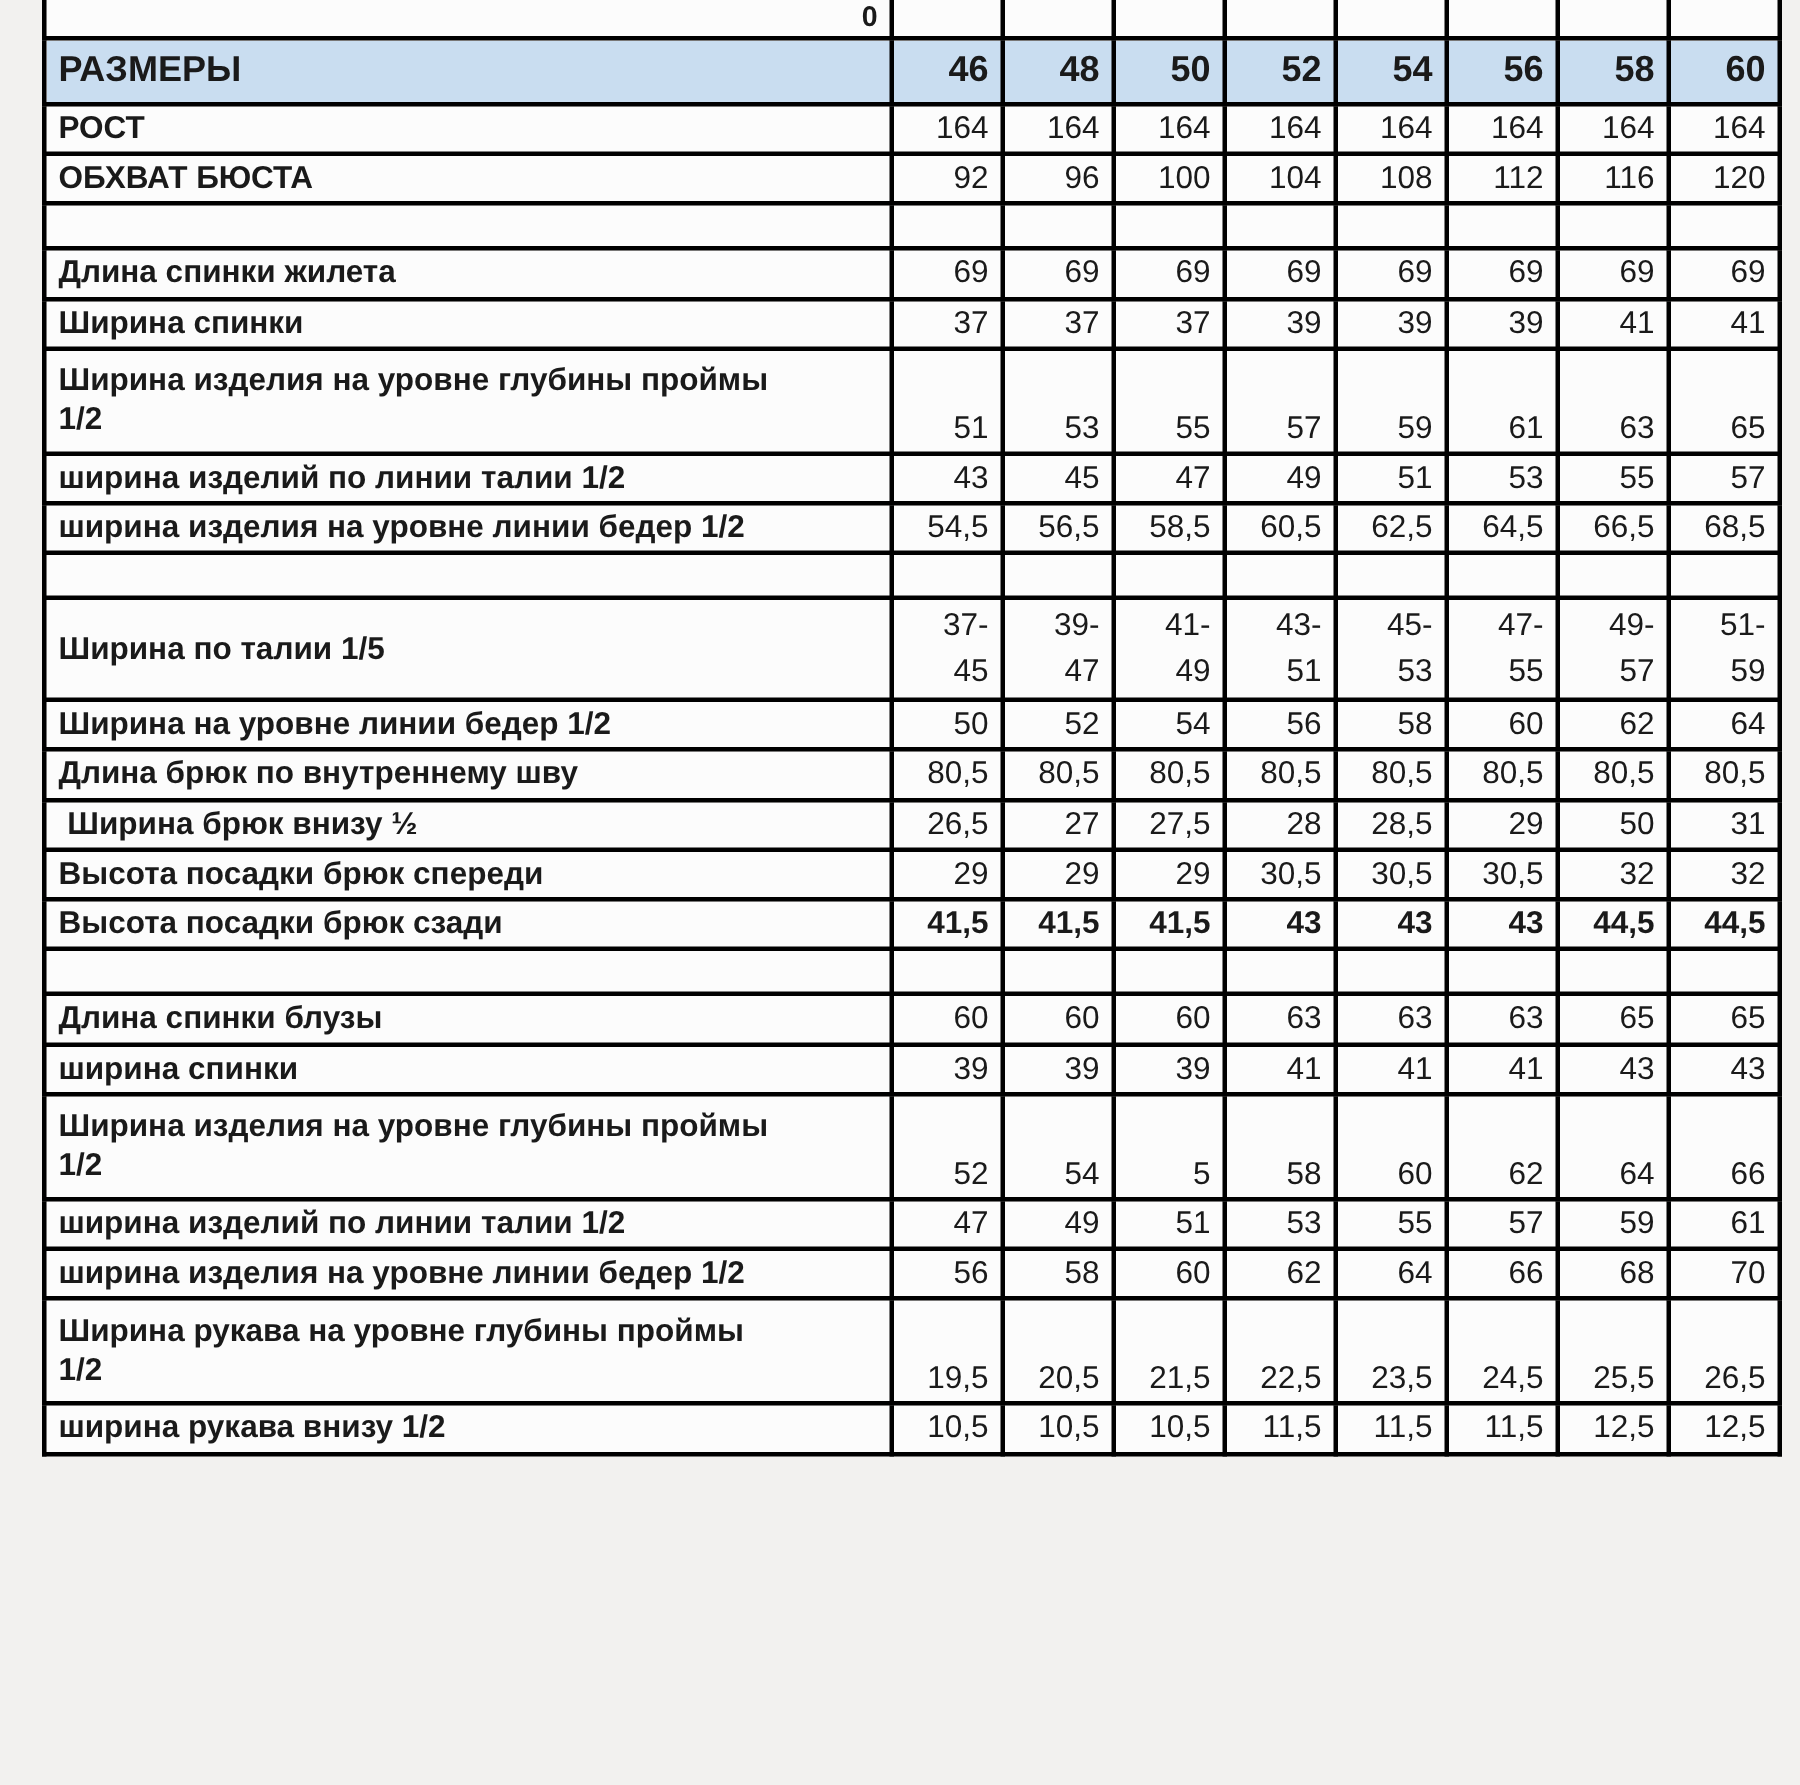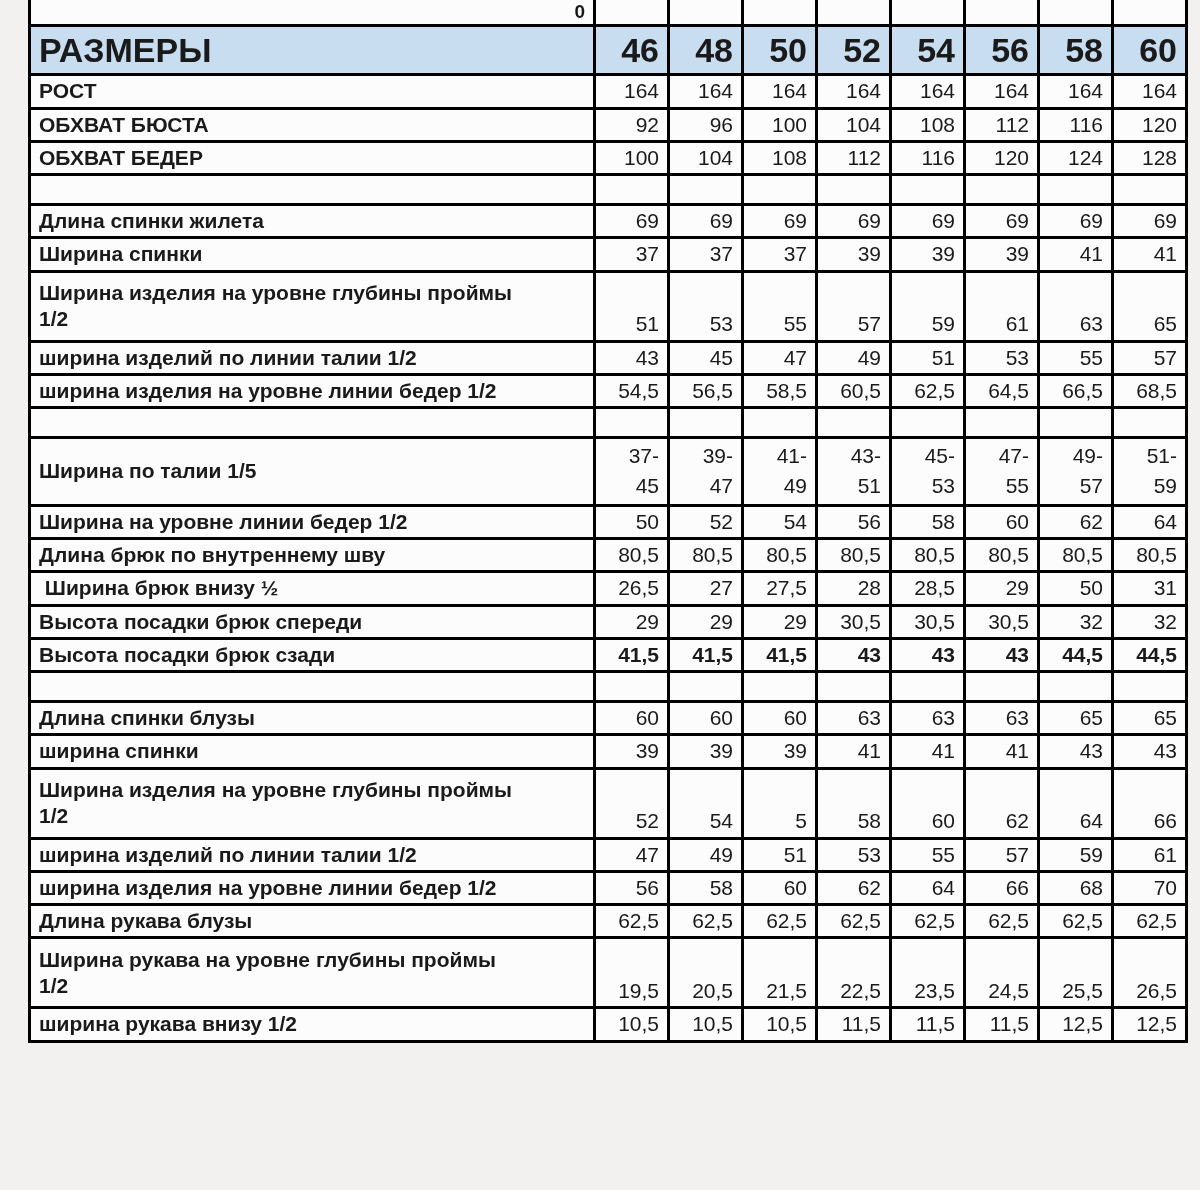--- a/index.html
+++ b/index.html
@@ -41,21 +41,21 @@
   }
   td.val{
     width:74px;
     text-align:right;
   }
   tr.strip td{height:24px;font-weight:bold;font-size:19px;padding-top:0;padding-bottom:0;border-top:none;}
   tr.strip td.label{text-align:right;}
   tr.header td{
     background:var(--header-bg);
     font-weight:bold;
-    font-size:34px;
+    font-size:24px;
     height:44px;
   }
   tr.data td{height:33px;}
   tr.empty td{height:30px;}
   tr.tall td{height:70px;margin-top:29px;}
   tr.tall td.val{vertical-align:bottom;}
   tr.range td{height:66px;}
   tr.range td.val{
     text-align:right;
     vertical-align:middle;
@@ -106,31 +106,20 @@
         <tr class="data">
           <td class="label">ОБХВАТ БЮСТА</td>
           <td class="val">92</td>
           <td class="val">96</td>
           <td class="val">100</td>
           <td class="val">104</td>
           <td class="val">108</td>
           <td class="val">112</td>
           <td class="val">116</td>
           <td class="val">120</td>
-        </tr>
-        <tr class="data">
-          <td class="label">ОБХВАТ БЕДЕР</td>
-          <td class="val">100</td>
-          <td class="val">104</td>
-          <td class="val">108</td>
-          <td class="val">112</td>
-          <td class="val">116</td>
-          <td class="val">120</td>
-          <td class="val">124</td>
-          <td class="val">128</td>
         </tr>
         <tr class="empty">
           <td class="label"></td>
           <td class="val"></td>
           <td class="val"></td>
           <td class="val"></td>
           <td class="val"></td>
           <td class="val"></td>
           <td class="val"></td>
           <td class="val"></td>
@@ -337,31 +326,20 @@
           <td class="label">ширина изделия на уровне линии бедер 1/2</td>
           <td class="val">56</td>
           <td class="val">58</td>
           <td class="val">60</td>
           <td class="val">62</td>
           <td class="val">64</td>
           <td class="val">66</td>
           <td class="val">68</td>
           <td class="val">70</td>
         </tr>
-        <tr class="data">
-          <td class="label">Длина рукава блузы</td>
-          <td class="val">62,5</td>
-          <td class="val">62,5</td>
-          <td class="val">62,5</td>
-          <td class="val">62,5</td>
-          <td class="val">62,5</td>
-          <td class="val">62,5</td>
-          <td class="val">62,5</td>
-          <td class="val">62,5</td>
-        </tr>
         <tr class="tall">
           <td class="label">Ширина рукава на уровне глубины проймы
 1/2</td>
           <td class="val">19,5</td>
           <td class="val">20,5</td>
           <td class="val">21,5</td>
           <td class="val">22,5</td>
           <td class="val">23,5</td>
           <td class="val">24,5</td>
           <td class="val">25,5</td>

